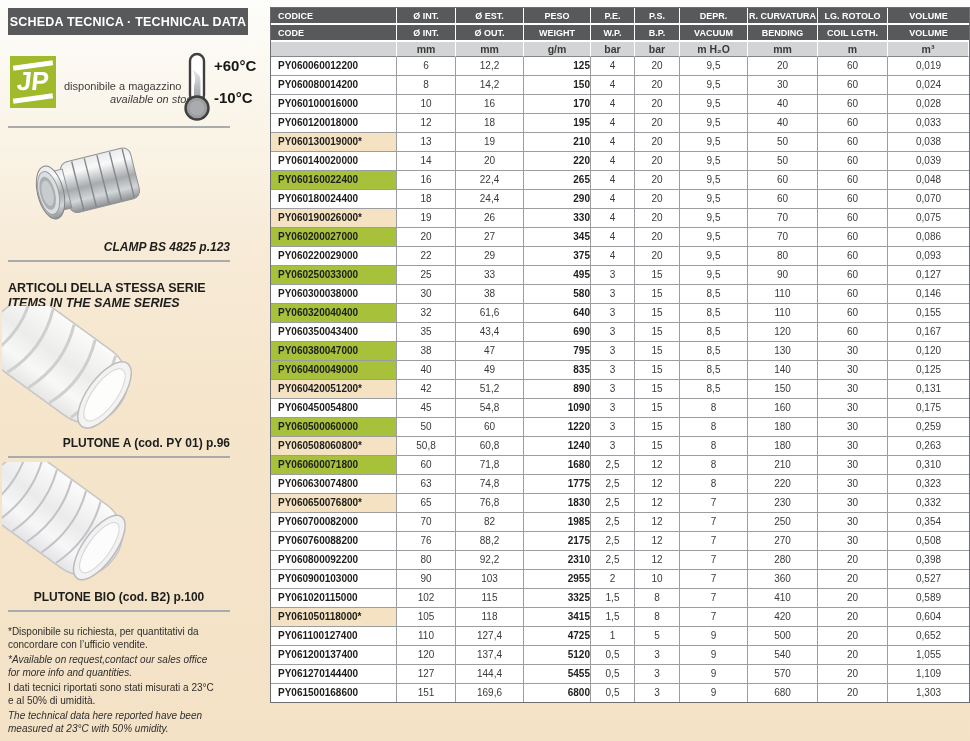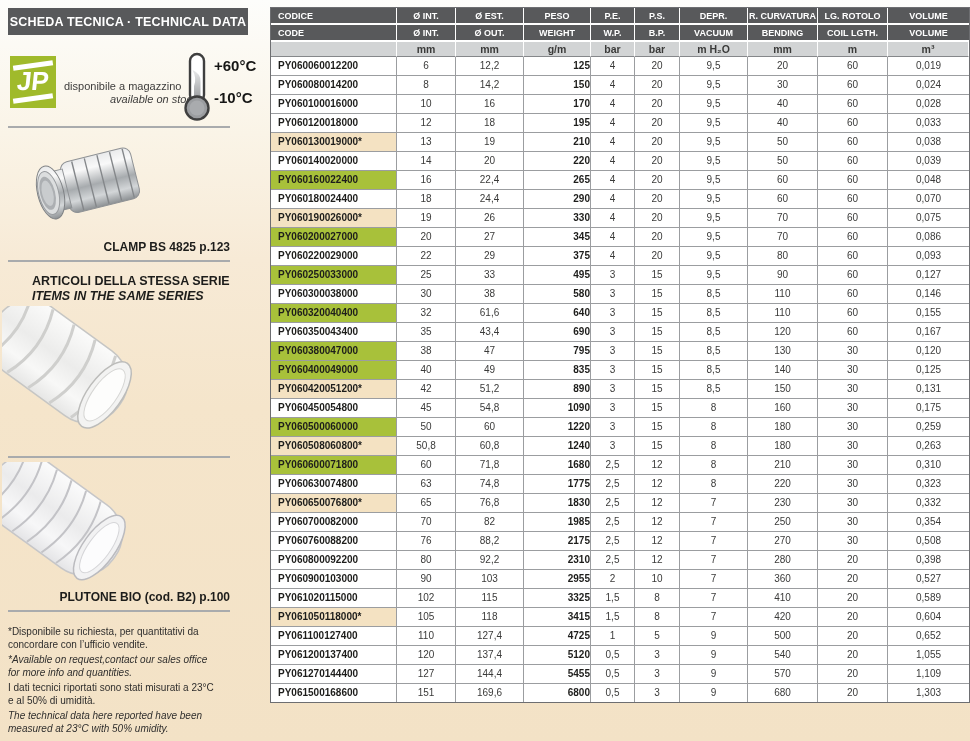--- a/index.html
+++ b/index.html
@@ -21,22 +21,22 @@
   .stock .en{font-style:italic;margin-left:46px;}
   .thermo{position:absolute;left:181px;top:52px;}
   .temp-max{position:absolute;left:214px;top:57px;font-size:15px;font-weight:bold;color:#161615;}
   .temp-min{position:absolute;left:214px;top:89px;font-size:15px;font-weight:bold;color:#161615;}
   .hr{position:absolute;left:8px;width:222px;height:2px;background:#a9abad;}
   .hr.h1{top:126px;} .hr.h2{top:260px;} .hr.h3{top:456px;} .hr.h4{top:610px;}
   .img-clamp{position:absolute;left:25px;top:136px;}
   .img-hose-a{position:absolute;left:2px;top:306px;}
   .img-hose-b{position:absolute;left:2px;top:462px;}
   .caption{position:absolute;left:8px;width:222px;text-align:right;font-weight:bold;font-size:12px;color:#1d1d1b;}
-  .cap-clamp{top:240px;} .cap-a{top:436px;} .cap-b{top:590px;}
-  .series-title{position:absolute;left:8px;top:274px;font-weight:bold;font-size:12.5px;color:#1d1d1b;line-height:15px;margin-left:24px;}
+  .cap-clamp{top:240px;font-style:italic;} .cap-a{top:436px;} .cap-b{top:590px;text-align:center;}
+  .series-title{position:absolute;left:8px;top:281px;font-weight:bold;font-size:12.5px;color:#1d1d1b;line-height:15px;}
   .series-title .en{font-style:italic;}
   .footnotes{position:absolute;left:8px;top:626px;width:256px;font-size:10px;line-height:12.5px;color:#2f2e2d;}
   .footnotes p{margin:0 0 3px 0;white-space:pre-line;}
   .footnotes p.italic{font-style:italic;}
   .footnotes p.gap{}
   
   .table-wrap{position:absolute;left:270px;top:7px;width:698px;}
   table{border-collapse:separate;border-spacing:0;table-layout:fixed;width:698px;border:1px solid #6d6e71;}
   thead th{background:var(--header-bg);color:#fff;font-size:9px;font-weight:bold;height:15px;
     border-right:1px solid #fff;border-bottom:2px solid #fff;text-align:center;padding:0;overflow:hidden;white-space:nowrap;}
@@ -138,20 +138,21 @@
         <path d="M-8 28 Q8 66 -8 104"></path>
           <path d="M18 27 Q34 66 18 105"></path>
         <path d="M44 27 Q60 66 44 105"></path>
           <path d="M70 27 Q86 66 70 105"></path>
         <path d="M96 28 Q110 66 96 104"></path>
       </g>
       <ellipse cx="110" cy="66" rx="17" ry="39" fill="#f3f3f2" stroke="#bcbcba" stroke-width="1.5"></ellipse>
       <ellipse cx="110" cy="66" rx="12" ry="31" fill="#fdfdfc" stroke="#d6d6d4"></ellipse>
     </g>
   </svg>
+  <div class="caption cap-a">PLUTONE A  (cod. PY 01) p.96</div>
 
   <div class="hr h3"></div>
 
   <svg class="img-hose-b" width="138" height="130" viewBox="0 0 138 130">
     <defs>
       <linearGradient id="tubeB" x1="0" y1="0" x2="0" y2="1">
         <stop offset="0" stop-color="#fbfbfb"></stop>
           <stop offset="0.45" stop-color="#ebebec"></stop>
         <stop offset="0.75" stop-color="#f7f7f8"></stop>
           <stop offset="1" stop-color="#e4e4e6"></stop>

